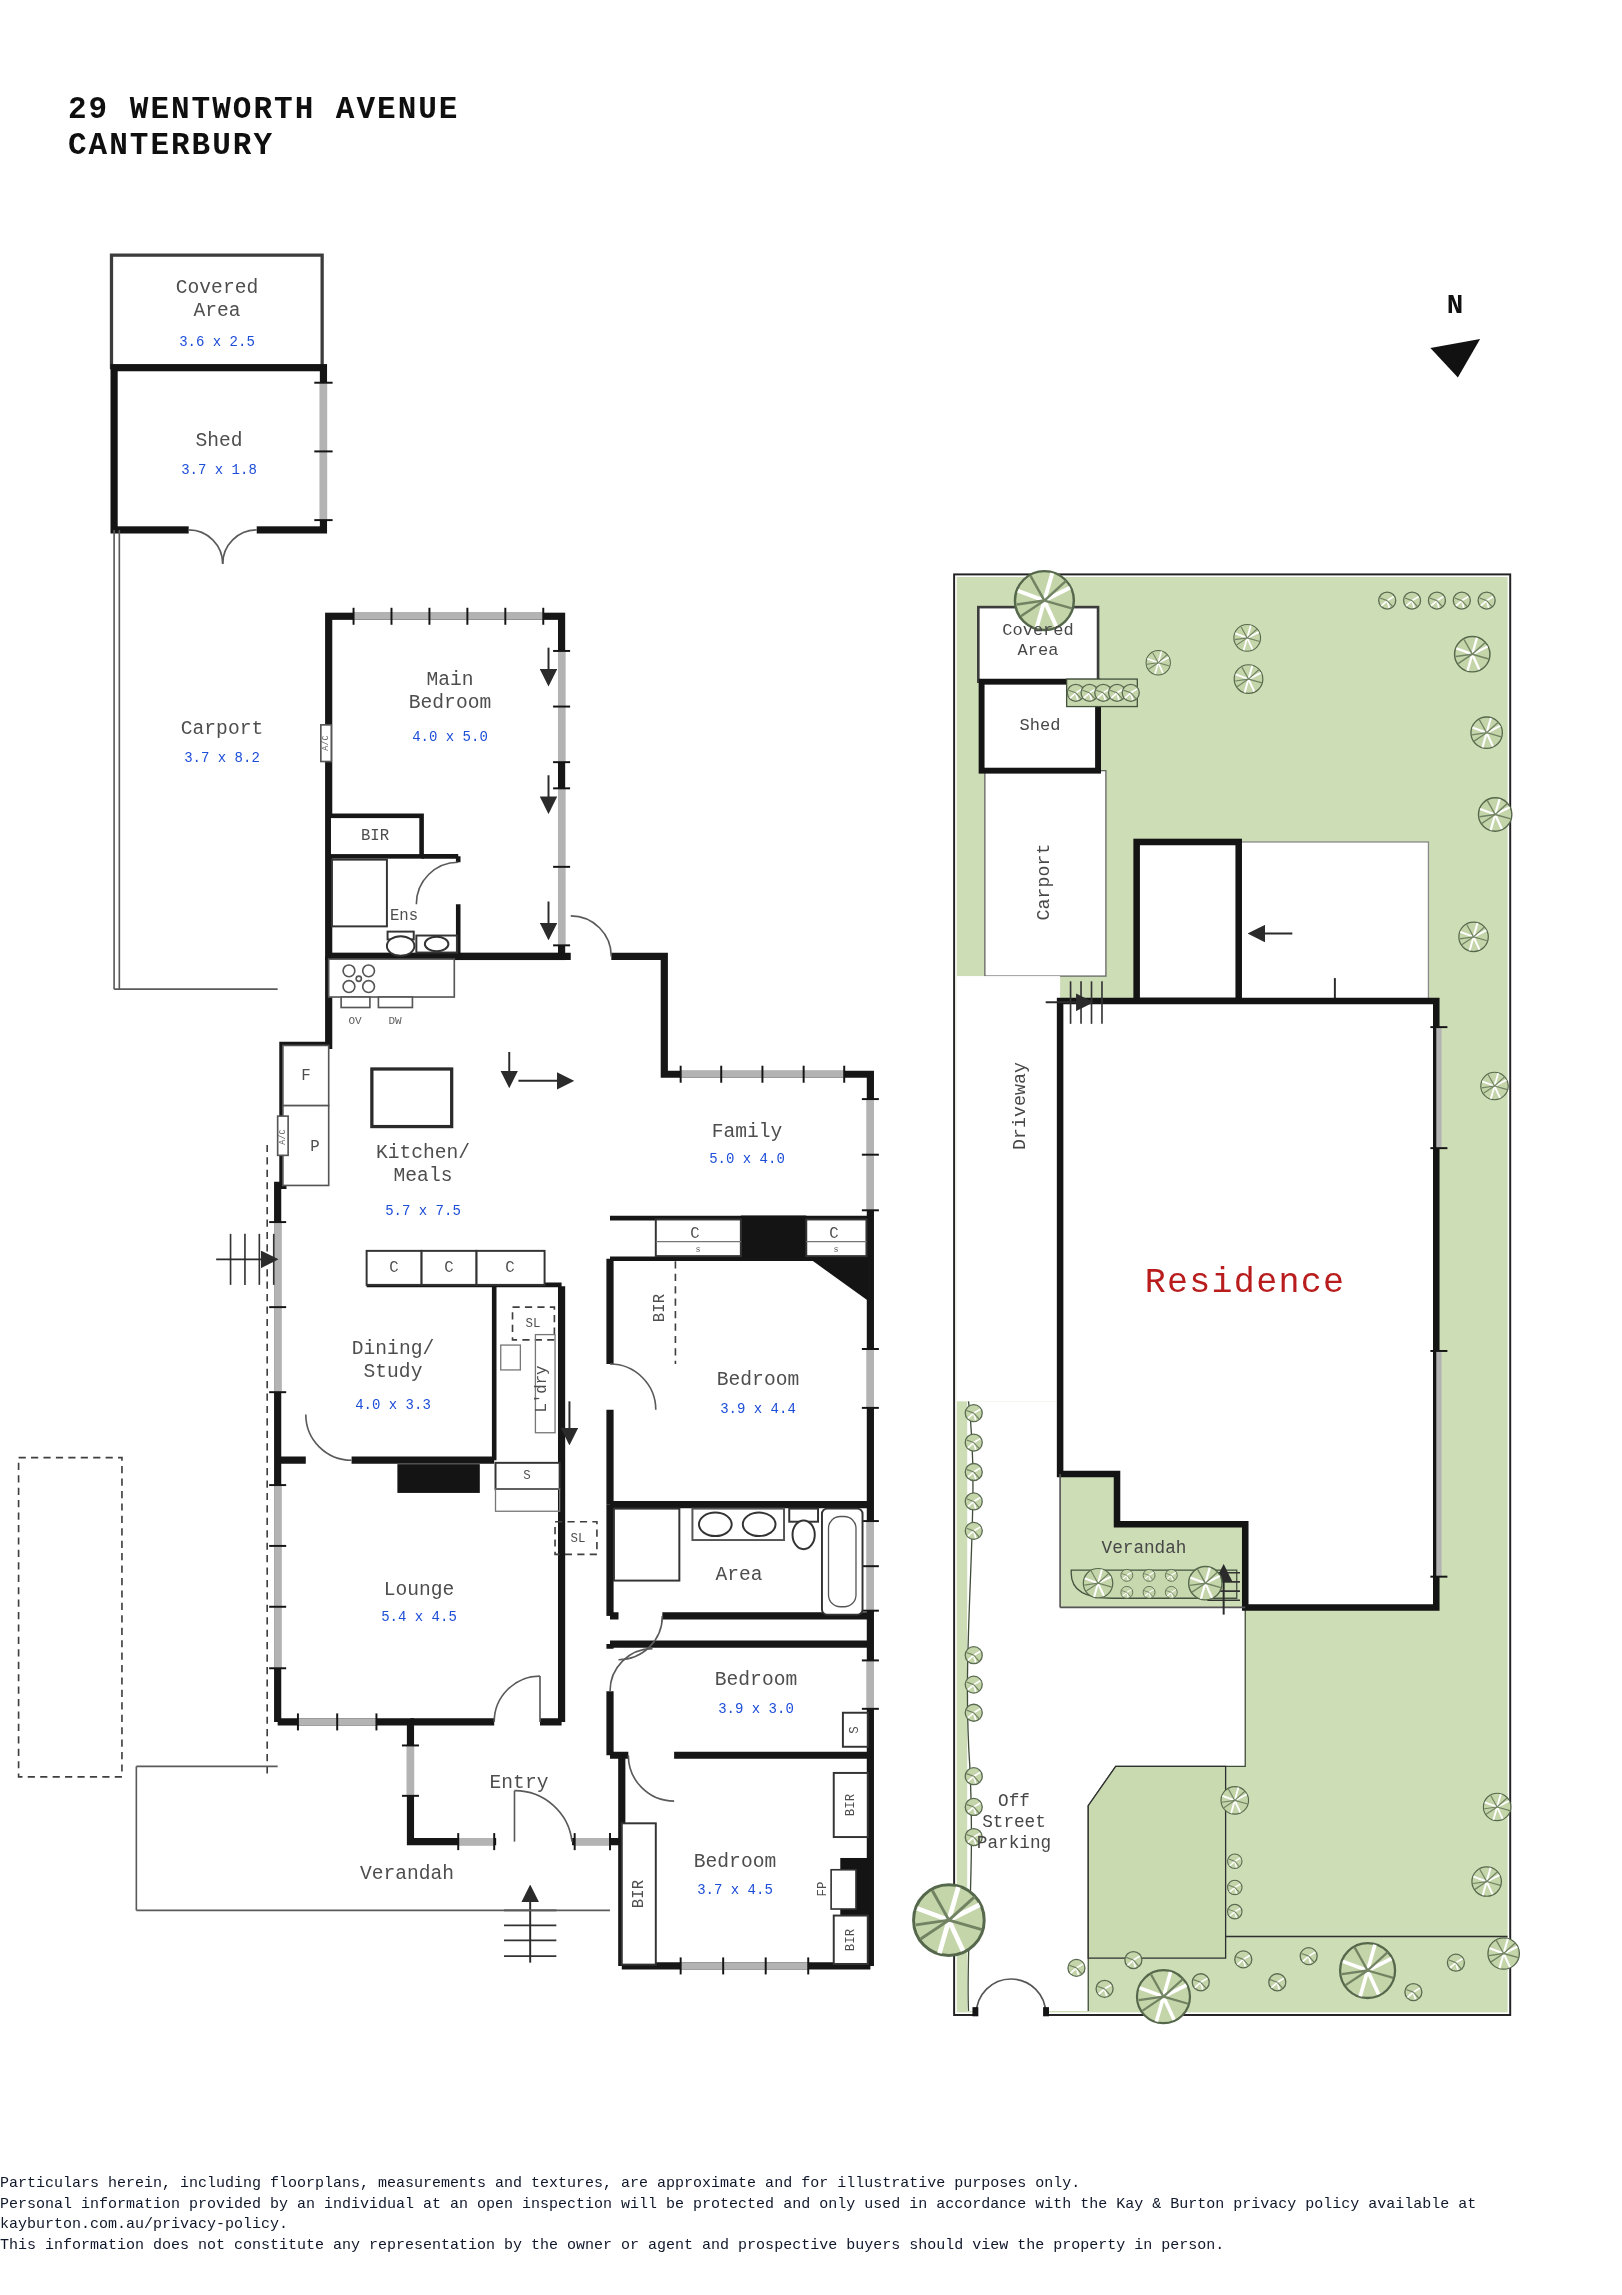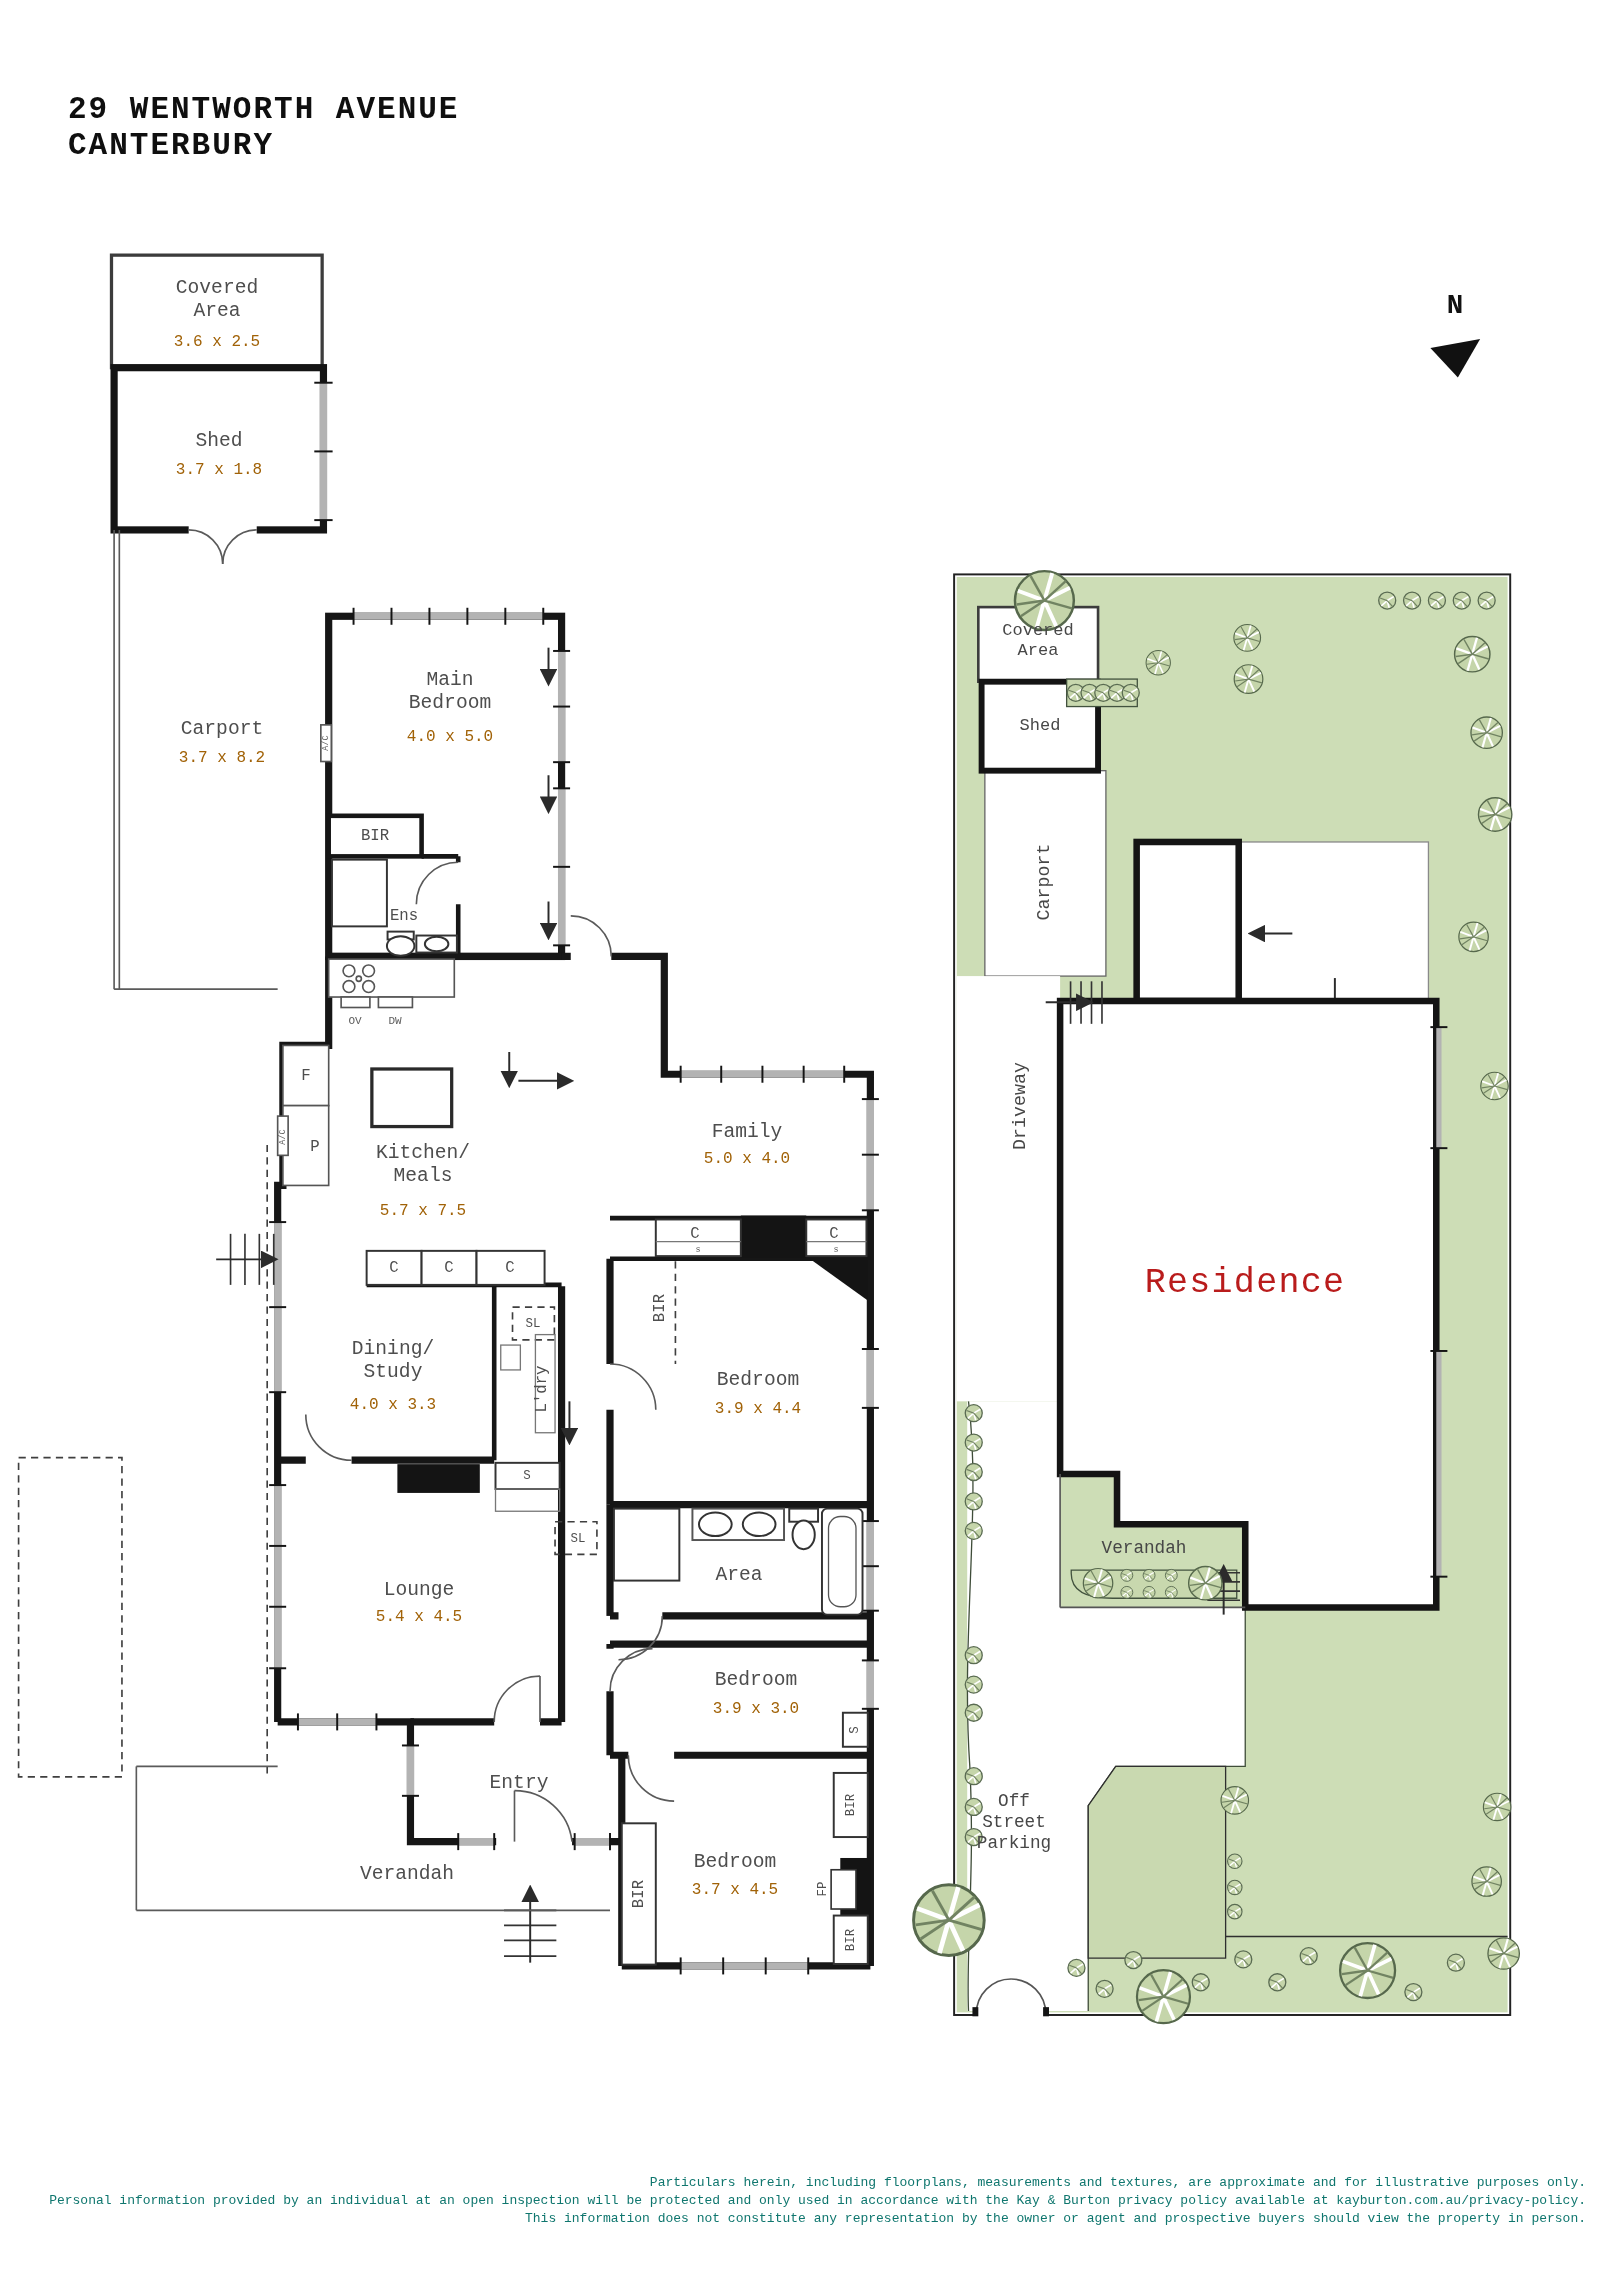--- a/index.html
+++ b/index.html
@@ -5,31 +5,31 @@
   html,body{margin:0;padding:0;background:#ffffff;}
   .page{position:relative;width:1586px;height:2295px;background:#ffffff;overflow:hidden;
         font-family:Liberation Mono, monospace;}
   svg{position:absolute;left:0;top:0;}
   .title-block{position:absolute;left:68px;top:92px;font-size:31px;font-weight:800;
                color:#0f0f0f;letter-spacing:2px;line-height:1.16;white-space:pre-line;}
   .lbl,.dim,.ab,.ab-sm,.tiny,.micro,.site-sm,.big,.north-n{
       position:absolute;transform:translate(-50%,-50%);color:#4e4e4e;text-align:center;
       white-space:pre-line;line-height:1.18;}
   .lbl{font-size:19.6px;}
-  .dim{font-size:16px;color:#a16207;}
+  .dim{font-size:14px;color:#1d4ed8;}
   .ab{font-size:15.7px;}
   .ab-sm{font-size:12.4px;}
   .tiny{font-size:11px;color:#5d5d5d;}
   .micro{font-size:8.5px;color:#5d5d5d;}
   .site-sm{font-size:17.7px;color:#474747;}
   .big{font-size:35px;color:#b91c1c;letter-spacing:1.3px;}
   .north-n{font-size:27.5px;font-weight:700;color:#111;}
   .v{transform:translate(-50%,-50%) rotate(-90deg);}
-  .footer{position:absolute;left:0;right:0;top:2174px;text-align:right;color:#0f766e;
-          font-size:13px;line-height:1.38;}
+  .footer{position:absolute;left:0;right:0;top:2174px;text-align:left;color:#0f172a;
+          font-size:15px;line-height:1.38;}
 </style>
 </head>
 <body>
 
 <div class="page">
 
 <svg width="1623" height="2295" viewBox="0 0 2480 3508">
   <defs>
     <marker id="ah" viewBox="0 0 10 10" refX="8" refY="5" markerWidth="9" markerHeight="9" orient="auto-start-reverse">
       <path d="M0,0 L10,5 L0,10 z" fill="#2b2b2b"></path>

